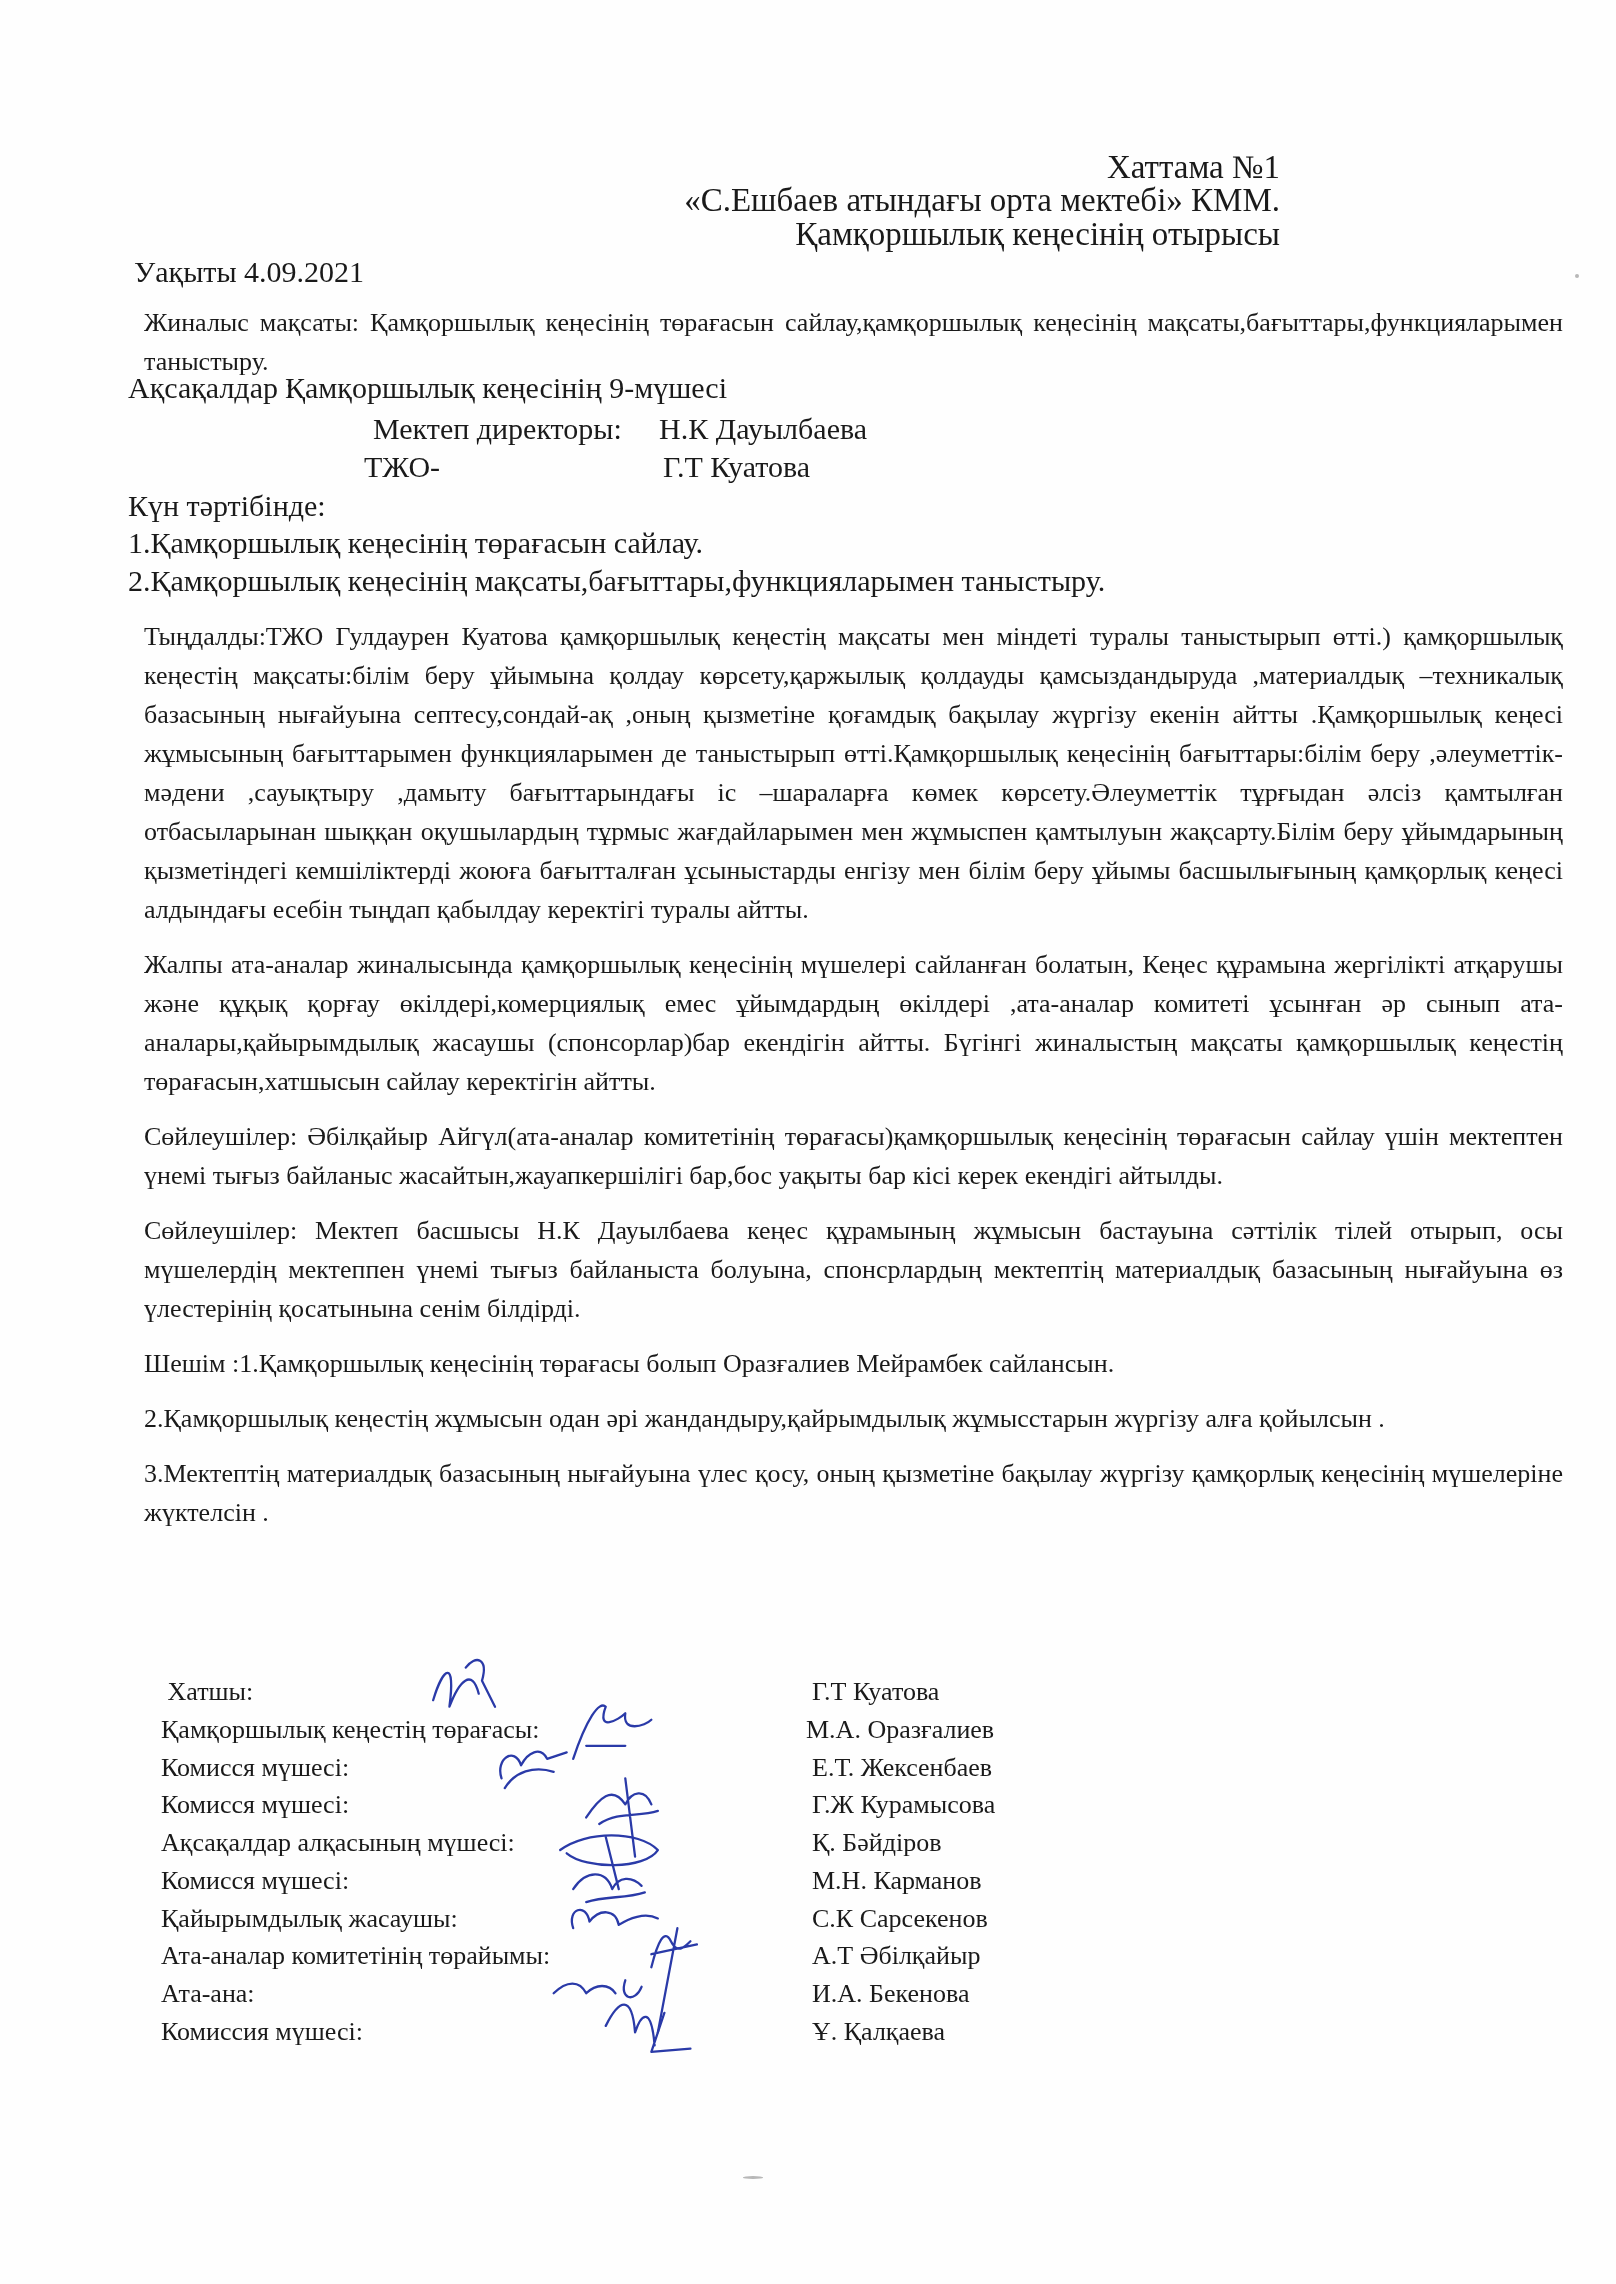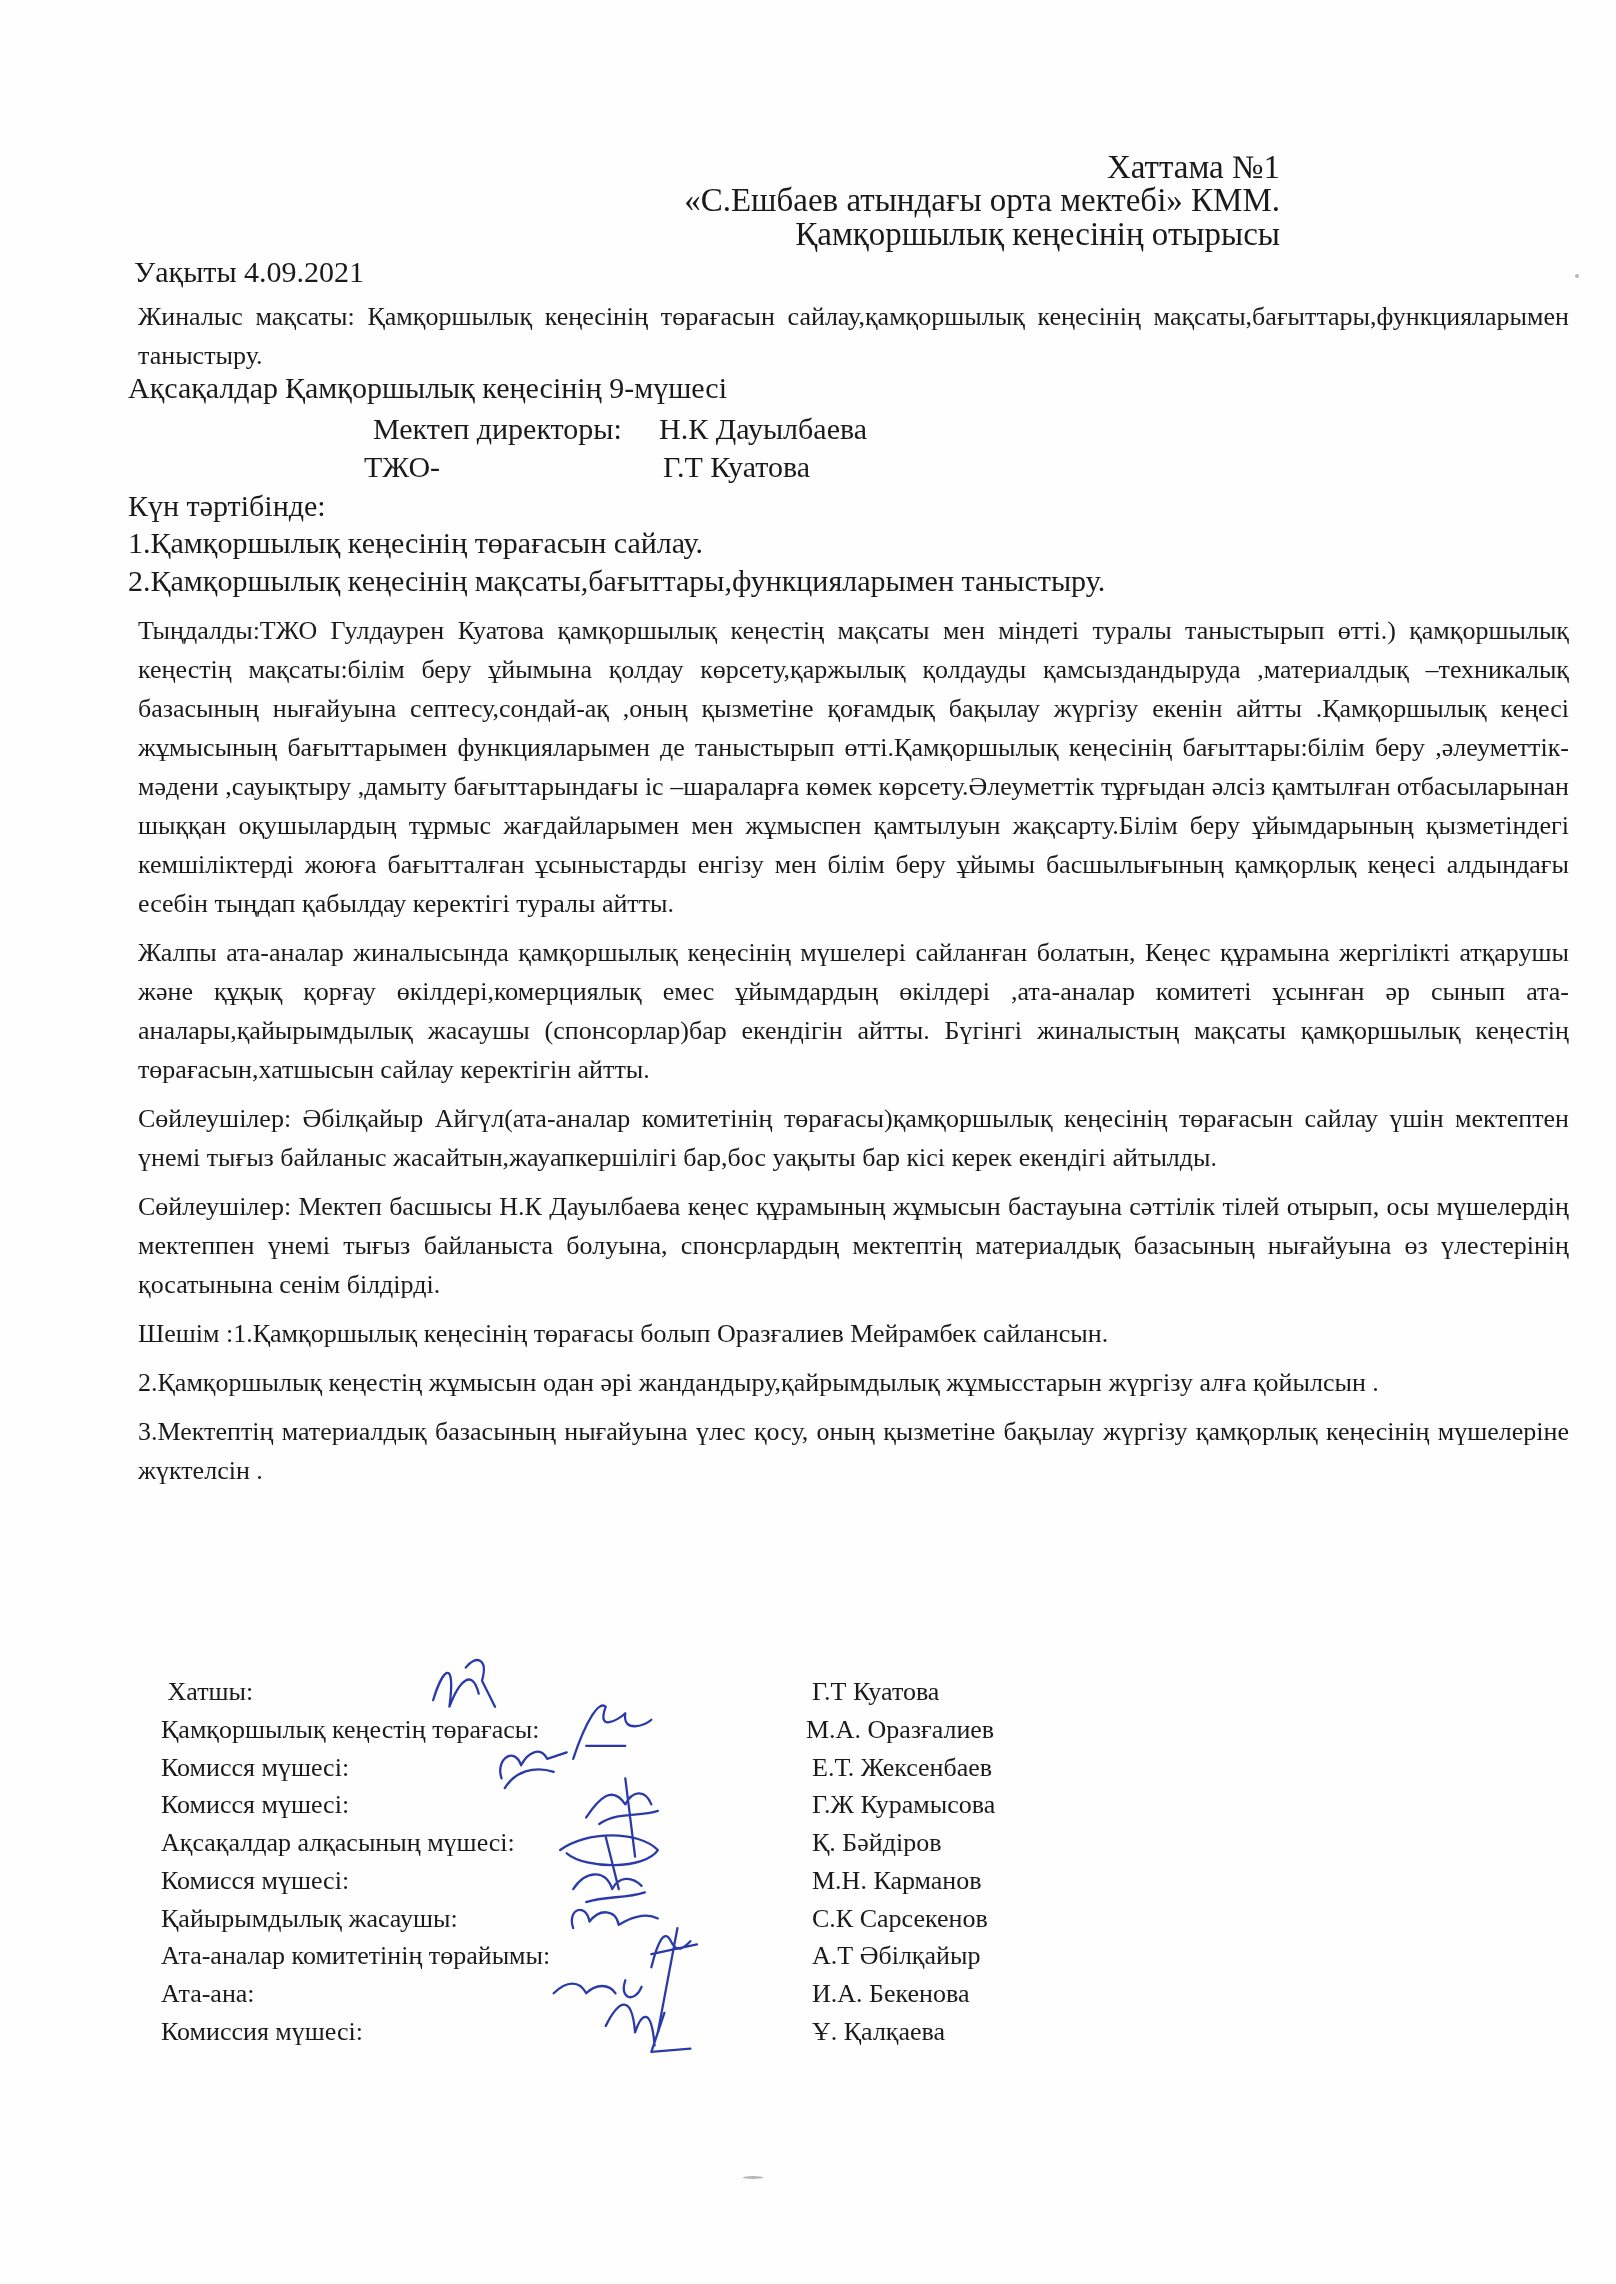--- a/index.html
+++ b/index.html
@@ -3,21 +3,21 @@
 <meta charset="utf-8">
 <style>
   html, body { margin: 0; padding: 0; background: #ffffff; }
   body { width: 1616px; height: 2284px; position: relative; overflow: hidden;
          font-family: "Liberation Serif", "DejaVu Serif", serif; color: #1a1a1a; }
   .page { position: absolute; left: 0; top: 0; width: 1616px; height: 2284px; background: #fefefe; }
   .header { position: absolute; left: 0; width: 1280px; text-align: right; font-size: 33px; line-height: 33px; }
   .line { position: absolute; font-size: 30px; line-height: 33px; white-space: nowrap; }
   .body-text { position: absolute; left: 128px; width: 1451px; font-size: 26px; line-height: 39px;
                text-align: justify; }
-  .body-text p { margin: 10px; text-align: justify; text-align-last: left; }
+  .body-text p { margin: 16px; text-align: justify; text-align-last: left; }
   .sig-row { position: absolute; left: 128px; width: 912px; height: 38px; font-size: 26px; line-height: 38px; margin-left: 33px; }
   .sig-row .role { position: absolute; left: 0; white-space: nowrap; }
   .sig-row .name { position: absolute; left: 651px; white-space: nowrap; }
   .sigs { position: absolute; left: 0; top: 0; width: 1616px; height: 2284px; pointer-events: none; }
   .sigs path { fill: none; stroke: #2a3aa8; stroke-width: 3.5; stroke-linecap: round; stroke-linejoin: round; }
   .speck { position: absolute; background: #b8b8b8; border-radius: 50%; }
 </style>
 </head>
 <body>
 

